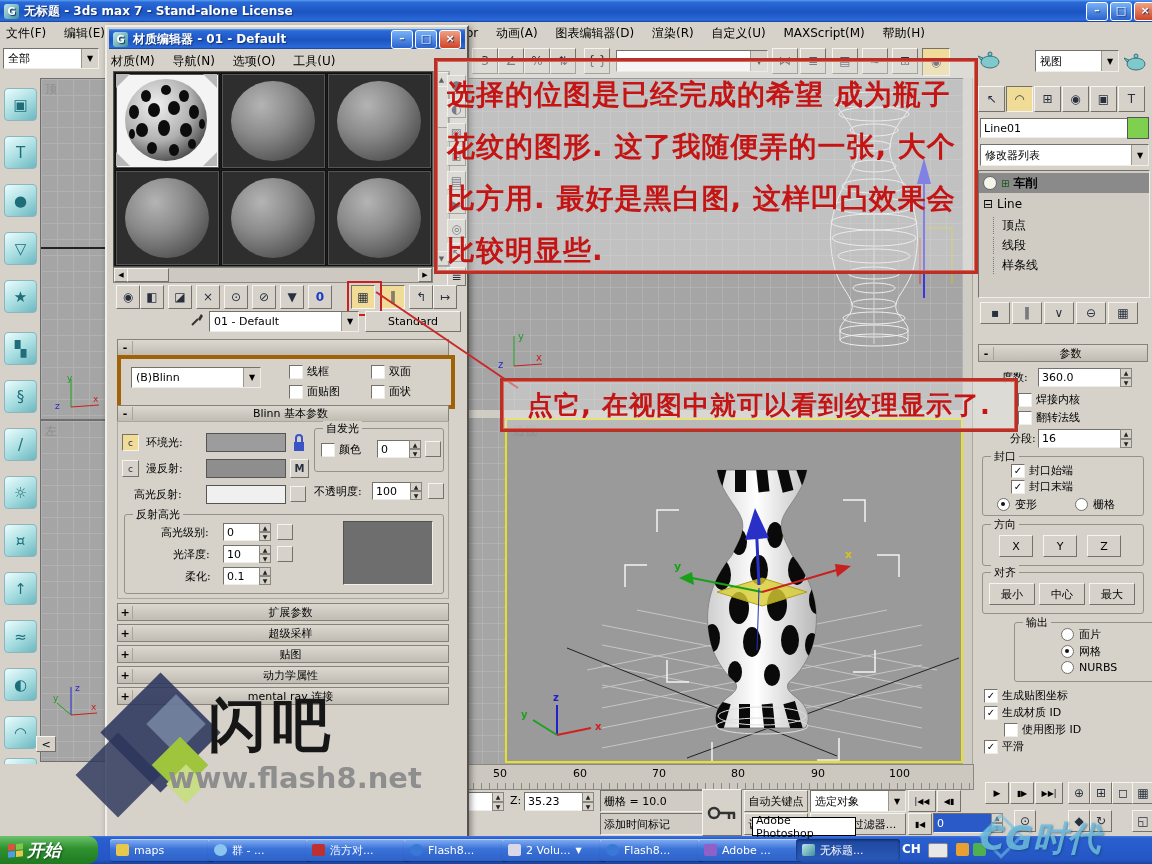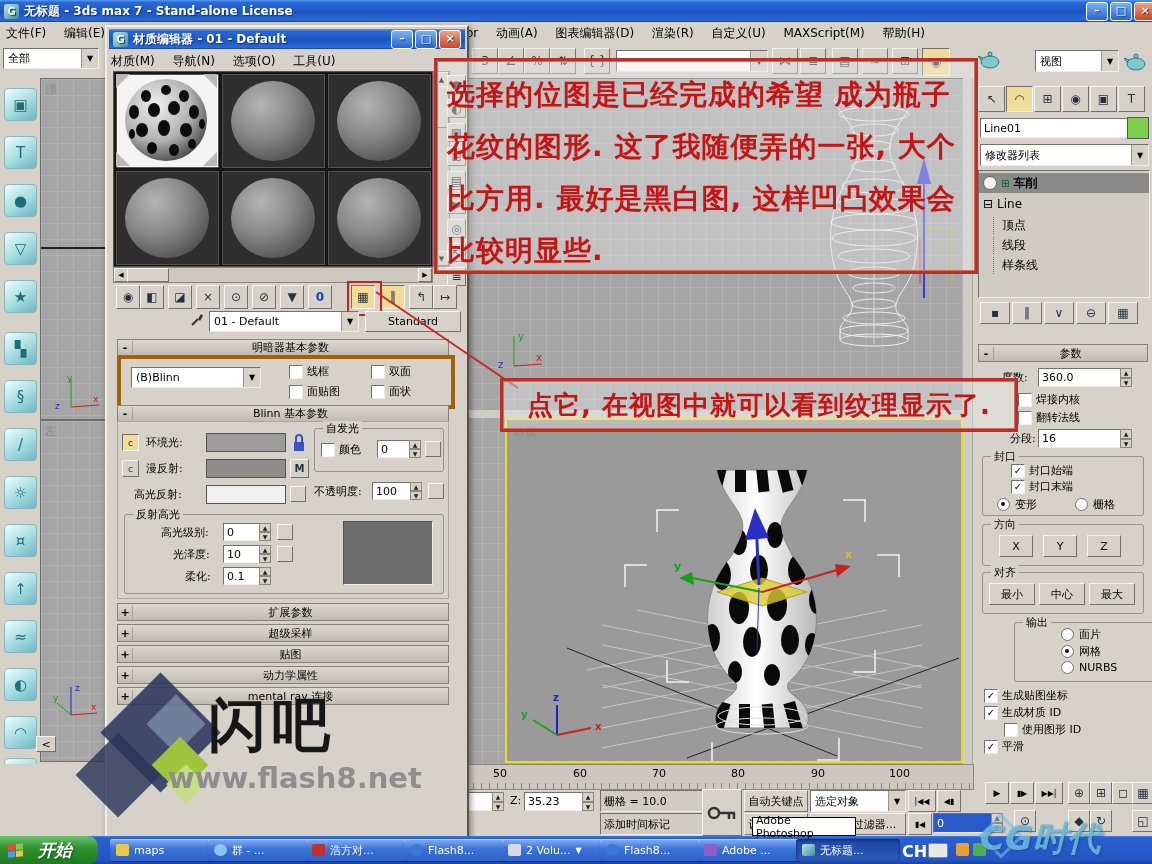--- a/index.html
+++ b/index.html
@@ -424,21 +424,20 @@
         <polygon points="9,7 12,2 14,4 11,9" fill="#333"></polygon>
     </svg>
     <div class="dd" style="position:absolute;left:102px;top:284px;width:148px;height:19px;">
       <span class="tx">01 - Default</span>
         <span class="ar">▼</span>
     </div>
     <div class="btn" style="position:absolute;left:258px;top:284px;width:94px;height:19px;">Standard</div>
 
     <div class="rollhdr" style="position:absolute;left:10px;top:312px;width:330px;height:15px;">
       <span class="pm">-</span>
-        <span class="t">明暗器基本参数</span>
     </div>
     <div style="position:absolute;left:10px;top:328px;width:330px;height:46px;border:4px solid #a16207;">
       <div class="dd" style="position:absolute;left:10px;top:8px;width:128px;height:19px;">
         <span class="tx">(B)Blinn</span>
           <span class="ar">▼</span>
       </div>
       <span class="lbl" style="position:absolute;left:168px;top:5px;">
           <span class="cb"></span>
           <span>线框</span>
         </span>
@@ -756,21 +755,21 @@
     <div class="rot45" style="position:absolute;left:100px;top:70px;width:40px;height:40px;background:#9fc53c;"></div>
     <div class="rot45" style="position:absolute;left:112px;top:95px;width:28px;height:28px;background:#c9dc86;"></div>
     <div style="position:absolute;left:148px;top:12px;font-size:58px;font-weight:bold;color:#161616;letter-spacing:6px;">闪吧</div>
     <div style="position:absolute;left:108px;top:86px;font-size:29px;font-weight:bold;color:#8e8e8e;">www.flash8.net</div>
   </div>
 
   <div class="a" style="left:980px;top:816px;z-index:45;pointer-events:none;font-size:34px;font-weight:bold;font-style:italic;color:rgba(110,190,225,0.85);text-shadow:1px 1px 2px rgba(20,60,90,.5);">CG时代</div>
   <div class="a rot45" style="left:985px;top:820px;width:26px;height:26px;border:3px solid rgba(110,190,225,0.6);z-index:44;pointer-events:none;"></div>
 
   <div class="a tbar" style="left:0;top:836px;width:1152px;height:28px;z-index:40;"></div>
-  <div class="a" style="left:0;top:836px;width:98px;height:28px;z-index:41;background:linear-gradient(#6cc26c,#2f9130 45%,#1e7a20);border-radius:0 10px 10px 0;display:flex;align-items:center;gap:15px;padding-left:8px;box-sizing:border-box;color:#fff;font-size:17px;font-weight:bold;font-style:italic;text-shadow:1px 1px 2px #14521a;">
+  <div class="a" style="left:0;top:836px;width:98px;height:28px;z-index:41;background:linear-gradient(#6cc26c,#2f9130 45%,#1e7a20);border-radius:0 10px 10px 0;display:flex;align-items:center;gap:4px;padding-left:8px;box-sizing:border-box;color:#fff;font-size:17px;font-weight:bold;font-style:italic;text-shadow:1px 1px 2px #14521a;">
     <span style="display:inline-grid;grid-template-columns:7px 7px;gap:1px;transform:skewY(-6deg);">
       <i style="width:7px;height:6px;background:#e84c3c;"></i>
         <i style="width:7px;height:6px;background:#7ec84c;"></i>
       <i style="width:7px;height:6px;background:#4c9ce8;"></i>
         <i style="width:7px;height:6px;background:#e8c84c;"></i>
     </span>
     <span>开始</span>
   </div>
   <div class="a tbtn" style="left:110px;top:839px;width:92px;height:22px;z-index:41;">
     <span class="ti" style="background:#e8c84c;"></span>
@@ -798,18 +797,18 @@
       <span>Flash8...</span>
   </div>
   <div class="a tbtn" style="left:698px;top:839px;width:92px;height:22px;z-index:41;">
     <span class="ti" style="background:#9060c8;"></span>
       <span>Adobe ...</span>
   </div>
   <div class="a tbtn active" style="left:796px;top:839px;width:92px;height:22px;z-index:41;">
     <span class="ti" style="background:linear-gradient(135deg,#bde6ea,#3e8f9a);"></span>
       <span>无标题...</span>
   </div>
-  <span class="a" style="left:902px;top:842px;z-index:41;color:#fff;font-size:16px;font-weight:bold;">CH</span>
+  <span class="a" style="left:902px;top:842px;z-index:41;color:#fff;font-size:12px;font-weight:bold;">CH</span>
   <div class="a" style="left:928px;top:843px;width:18px;height:13px;z-index:41;background:#e8e8e8;border:1px solid #888;border-radius:2px;"></div>
   <div class="a" style="left:956px;top:843px;width:13px;height:13px;z-index:41;background:#e8a030;border-radius:2px;"></div>
   <div class="a" style="left:973px;top:843px;width:13px;height:13px;z-index:41;background:#50b050;border-radius:2px;"></div>
 
 </div>
 
 </body></html>

